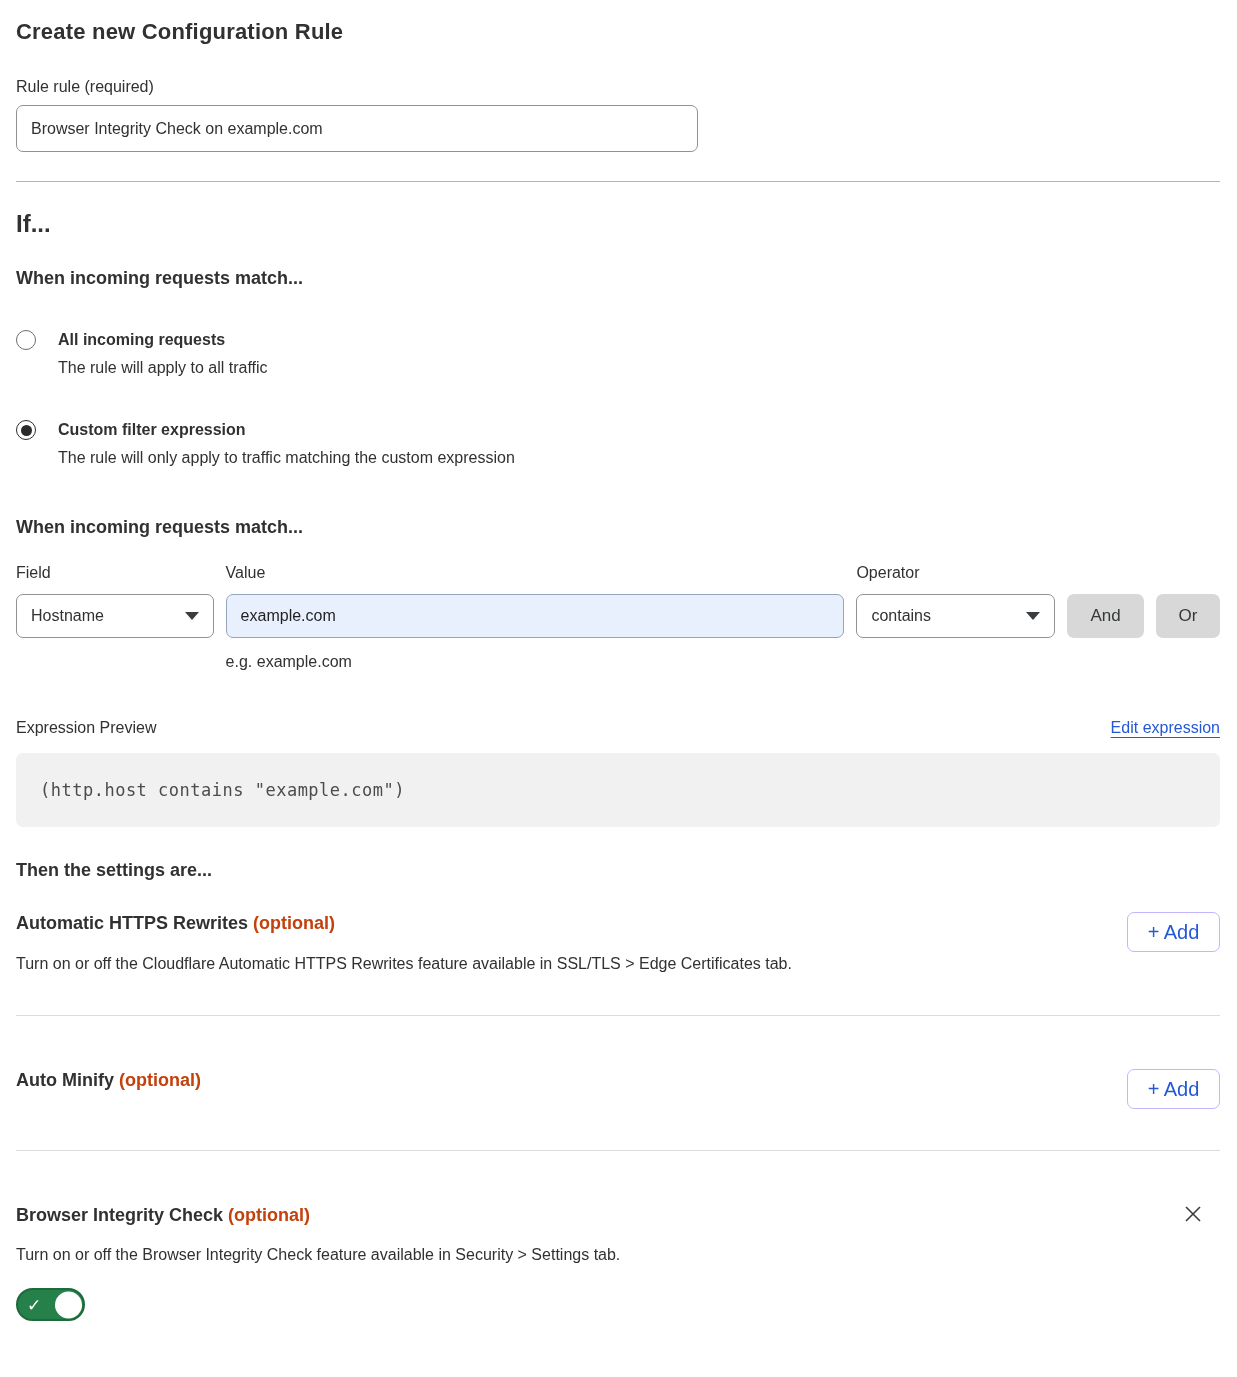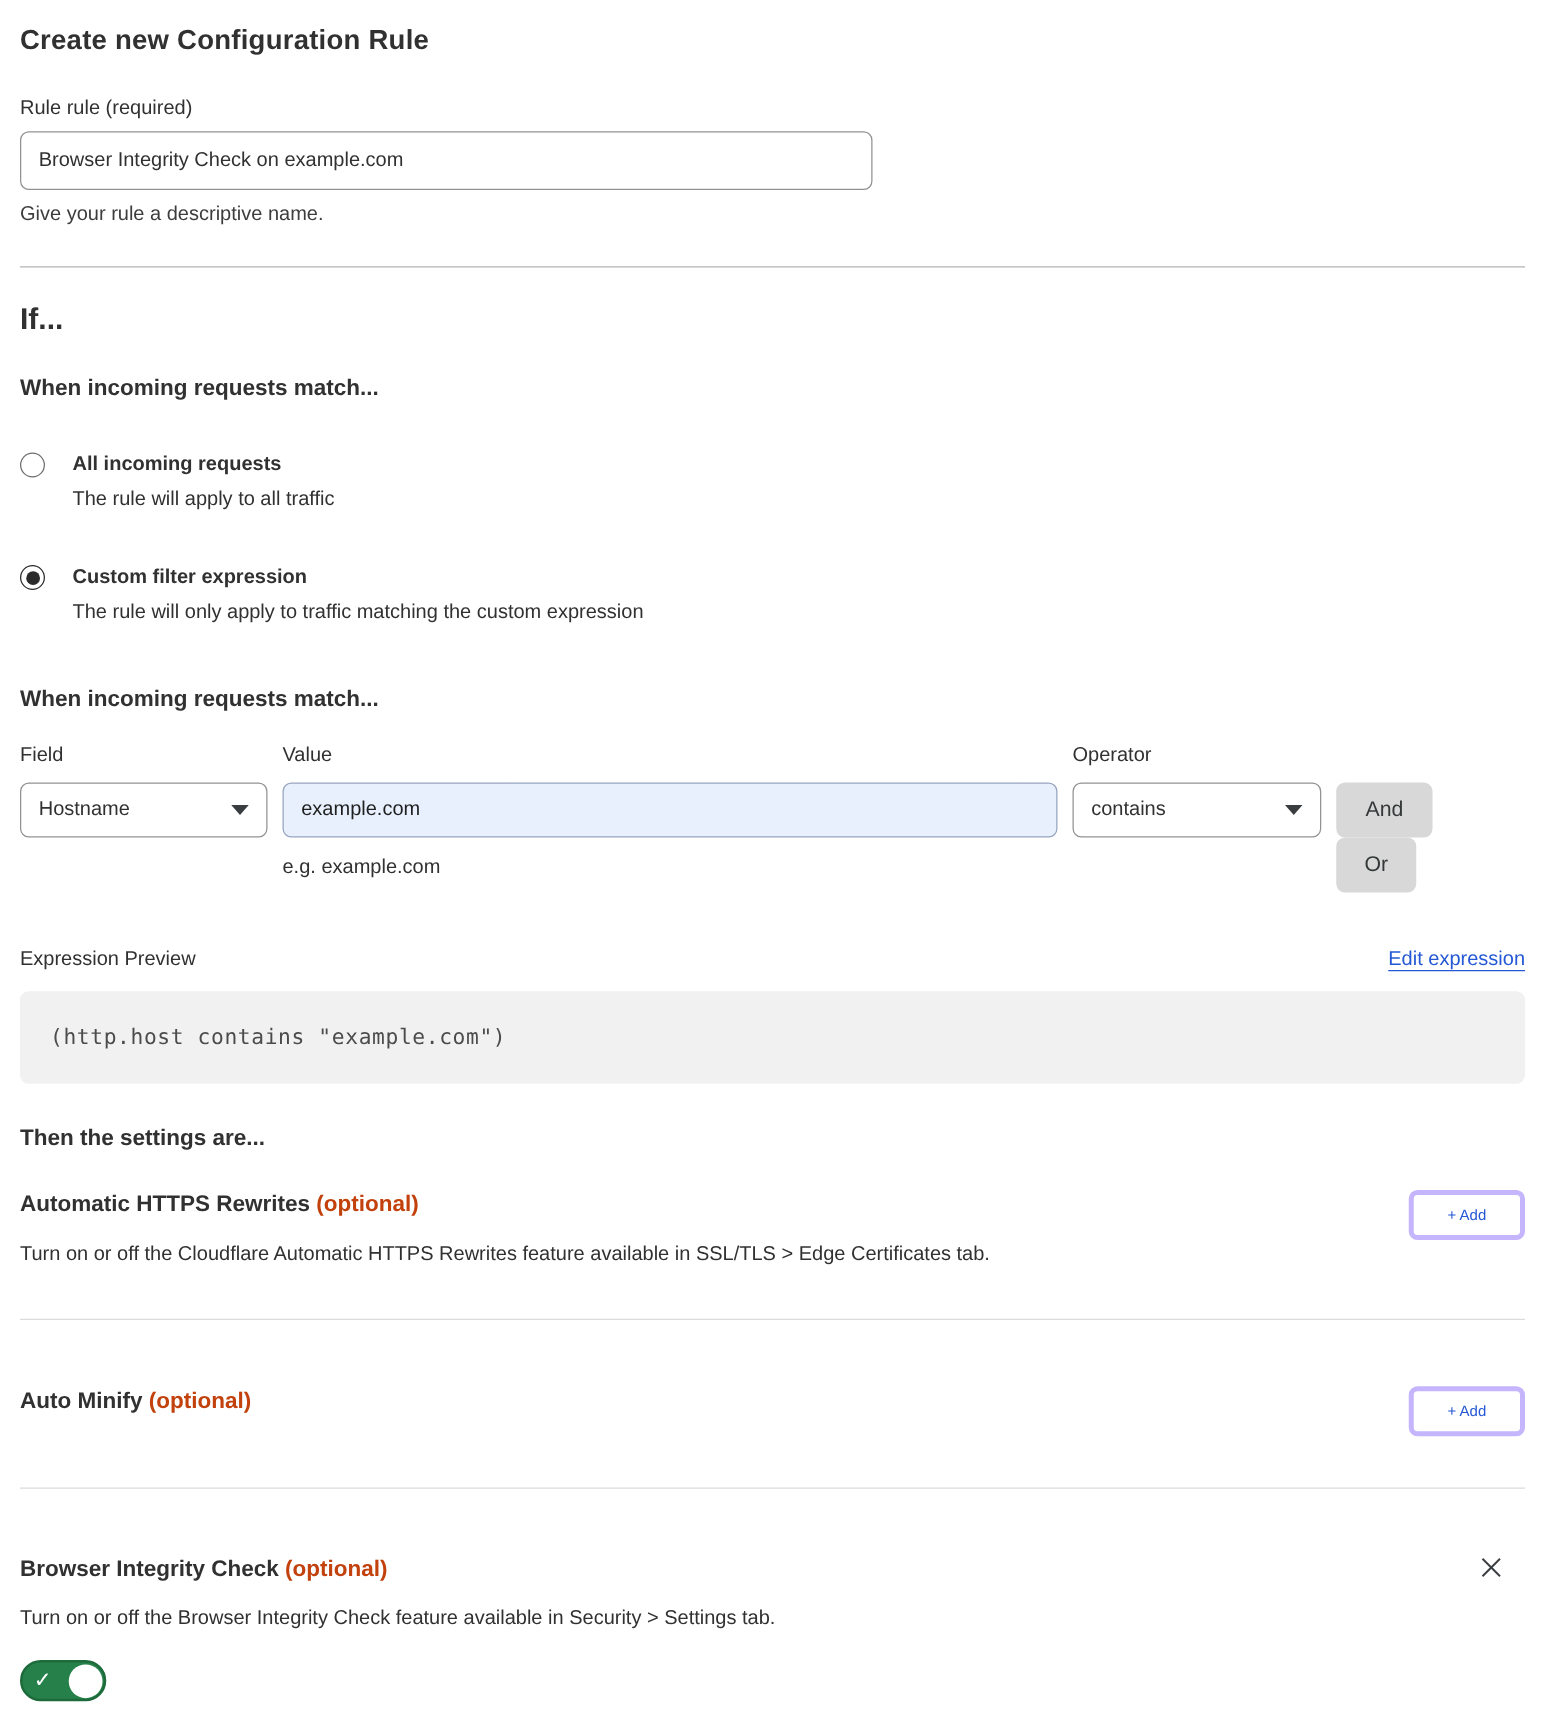--- a/index.html
+++ b/index.html
@@ -67,21 +67,21 @@
   }
   .value-input {
     width:100%; height:44px;
     border:1px solid #97a4bd; border-radius:7px;
     background:#e9f0fd;
     padding:0 14px; font-family:"Liberation Sans", sans-serif;
     font-size:16px; color:#1f1f1f; outline:none; display:block;
   }
   .value-helper { margin-top:12px; font-size:16px; line-height:24px; color:#313131; }
 
-  .andor-wrap { display:flex; margin-top:33px;flex-direction:column; }
+  .andor-wrap { display:flex; margin-top:33px; }
   .btn-gray {
     height:44px; border:none; border-radius:7px; background:#d8d8d8;
     font-family:"Liberation Sans", sans-serif; font-size:17px; color:#36393a;
     cursor:pointer;
   }
   .btn-and { width:77px; margin-right:12px; }
   .btn-or  { width:64px; }
 
   .expr-row { margin-top:42px; display:flex; align-items:flex-end; justify-content:space-between; }
   .expr-label { font-size:16px; line-height:24px; }
@@ -99,22 +99,22 @@
 
   .then-heading { margin-top:31px; font-size:18px; font-weight:700; line-height:24px; }
 
   .setting-row { display:flex; justify-content:space-between; align-items:flex-start; }
   .setting-row.first { margin-top:29px; }
   .setting-title { font-size:18px; font-weight:700; line-height:24px; }
   .optional { font-weight:700; color:#c2410c; }
   .setting-desc { margin-top:17px; font-size:16px; line-height:24px; color:#313131; }
   .btn-add {
     width:93px; height:40px; margin-top:1px;
-    background:#fff; border:4px solid #c4b5fd; border-radius:7px;
-    color:#2458d5; font-family:"Liberation Sans", sans-serif; font-size:12px;
+    background:#fff; border:1px solid #c4b5fd; border-radius:7px;
+    color:#2458d5; font-family:"Liberation Sans", sans-serif; font-size:20px;
     cursor:pointer; flex:0 0 auto;
   }
   .sep-1 { margin-top:39px; }
   .sep-2 { margin-top:41px; }
   .setting-block-2 { margin-top:52px; }
   .active-block { margin-top:52px; }
 
   .active-header { display:flex; justify-content:space-between; align-items:flex-start; }
   .close-btn {
     background:none; border:none; cursor:pointer; padding:2px;
@@ -138,21 +138,20 @@
 </style>
 </head>
 <body>
 
 <div class="page">
 
   <h1 class="page-title">Create new Configuration Rule</h1>
 
   <div class="field-label mt-30">Rule rule (required)</div>
   <input class="text-input" type="text" value="Browser Integrity Check on example.com" style="">
-  <div class="helper">Give your rule a descriptive name.</div>
 
   <hr class="divider-strong">
 
   <h2 class="if-heading">If...</h2>
   <h3 class="sub-heading">When incoming requests match...</h3>
 
   <div class="radio-option">
     <span class="radio-circle">
         <span class="radio-dot"></span>
       </span>

